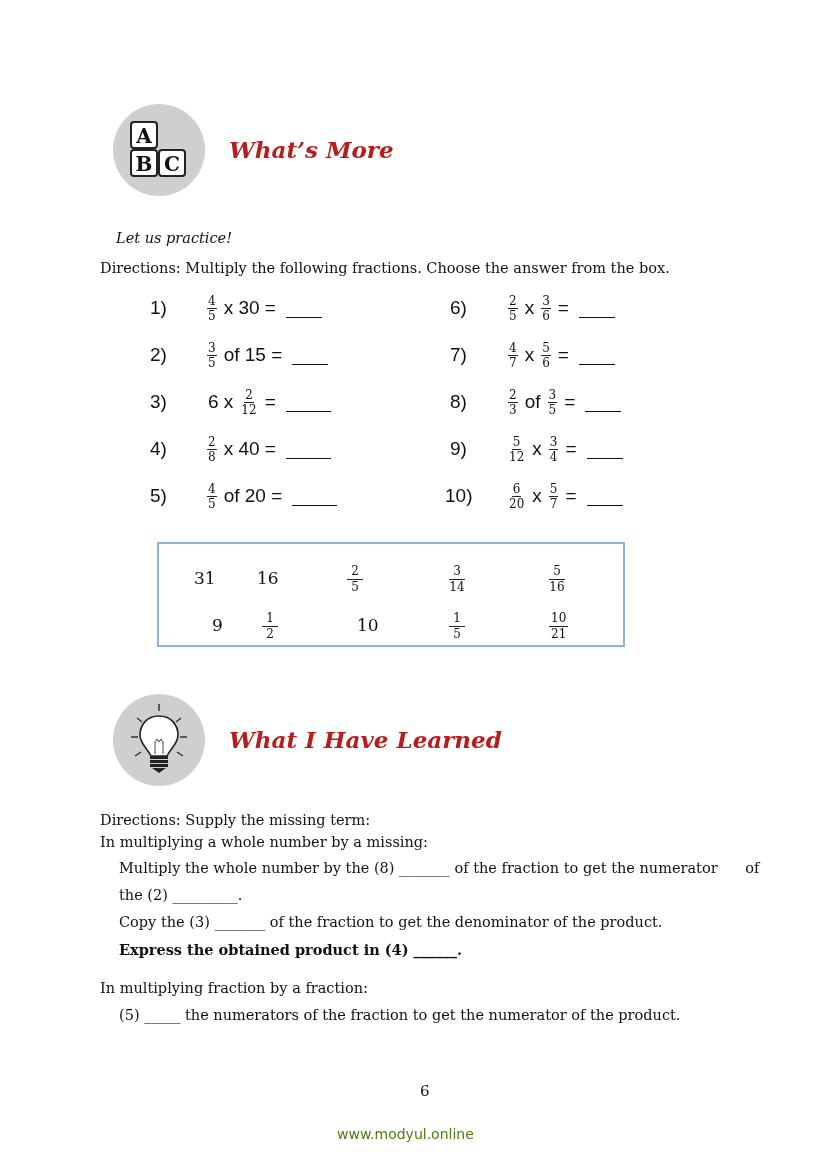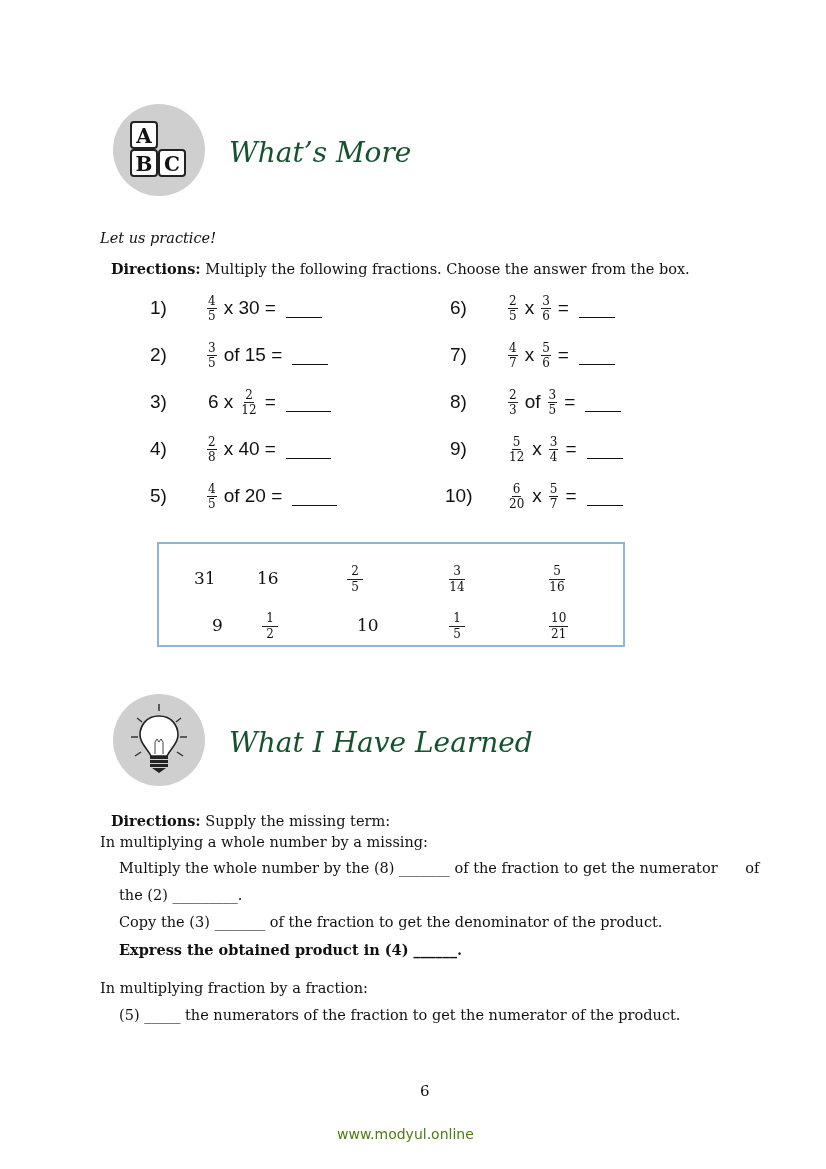--- a/index.html
+++ b/index.html
@@ -1,23 +1,23 @@
 <!DOCTYPE html>
 <html><head>
 <meta charset="utf-8">
 <style>
   html, body { margin: 0; padding: 0; background: #ffffff; }
   body { width: 826px; height: 1169px; position: relative; overflow: hidden;
          font-family: "DejaVu Serif", serif; color: #111; }
   .icon-circle { position: absolute; width: 92px; height: 92px; border-radius: 50%; background: #cfcfcf; }
-  .section-title { position: absolute; font-family: "DejaVu Serif", serif; font-style: italic; font-weight: normal;
-                   font-size: 28px; color: #14532d; white-space: nowrap; }
+  .section-title { position: absolute; font-family: "DejaVu Serif", serif; font-style: italic; font-weight: bold;
+                   font-size: 23px; color: #b91c1c; white-space: nowrap; }
   .txt { position: absolute; font-family: "DejaVu Serif", serif; font-size: 14.5px; white-space: nowrap; color: #111; }
-  .txt b { font-weight: bold; margin-left: 11px; }
-  .italic { font-style: italic; }
+  .txt b { font-weight: normal; }
+  .italic { font-style: italic; margin-left: 16px; }
   .prob { position: absolute; font-family: "Liberation Sans", sans-serif; font-size: 19px; white-space: nowrap;
           display: flex; align-items: center; height: 40px; }
   .pnum { position: absolute; font-family: "Liberation Sans", sans-serif; font-size: 19px; }
   .frac { display: inline-flex; flex-direction: column; align-items: center; vertical-align: middle;
           font-family: "DejaVu Serif", serif; font-size: 12px; line-height: 14px; margin: 0 3px; }
   .frac .num { border-bottom: 1px solid #222; padding: 0 1px; }
   .frac .den { padding: 0 1px; }
   .blank { display: inline-block; border-bottom: 1px solid #111; height: 18px; vertical-align: baseline; }
   .answer-box { position: absolute; left: 157px; top: 542px; width: 468px; height: 105px;
                 border: 2px solid #8fb4dc; box-sizing: border-box; }

